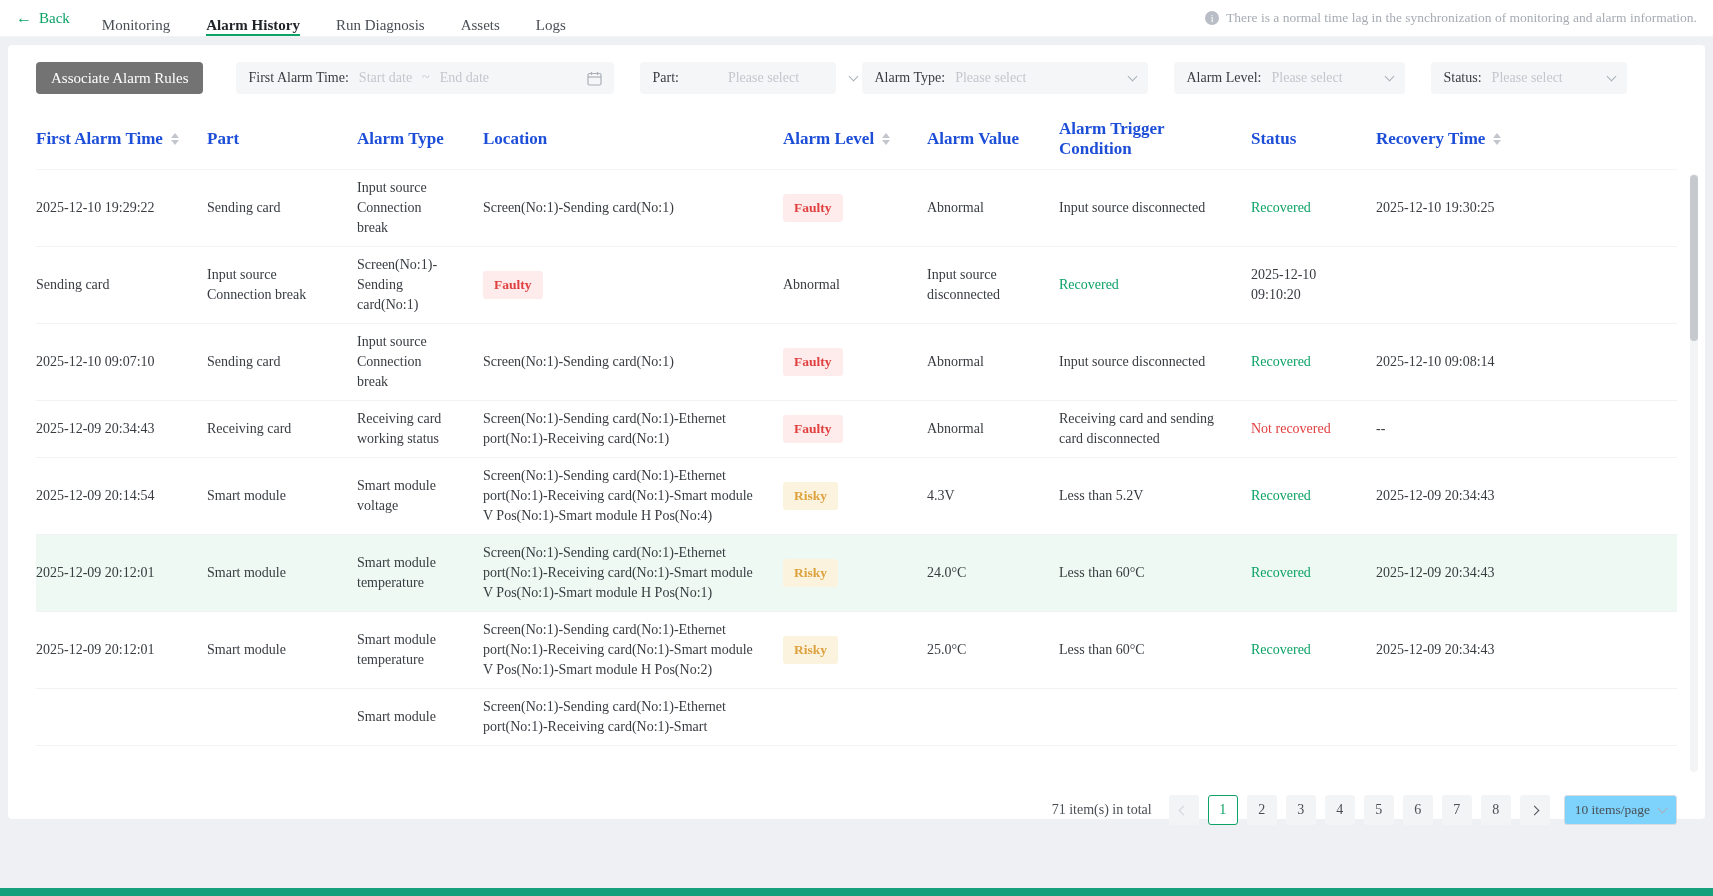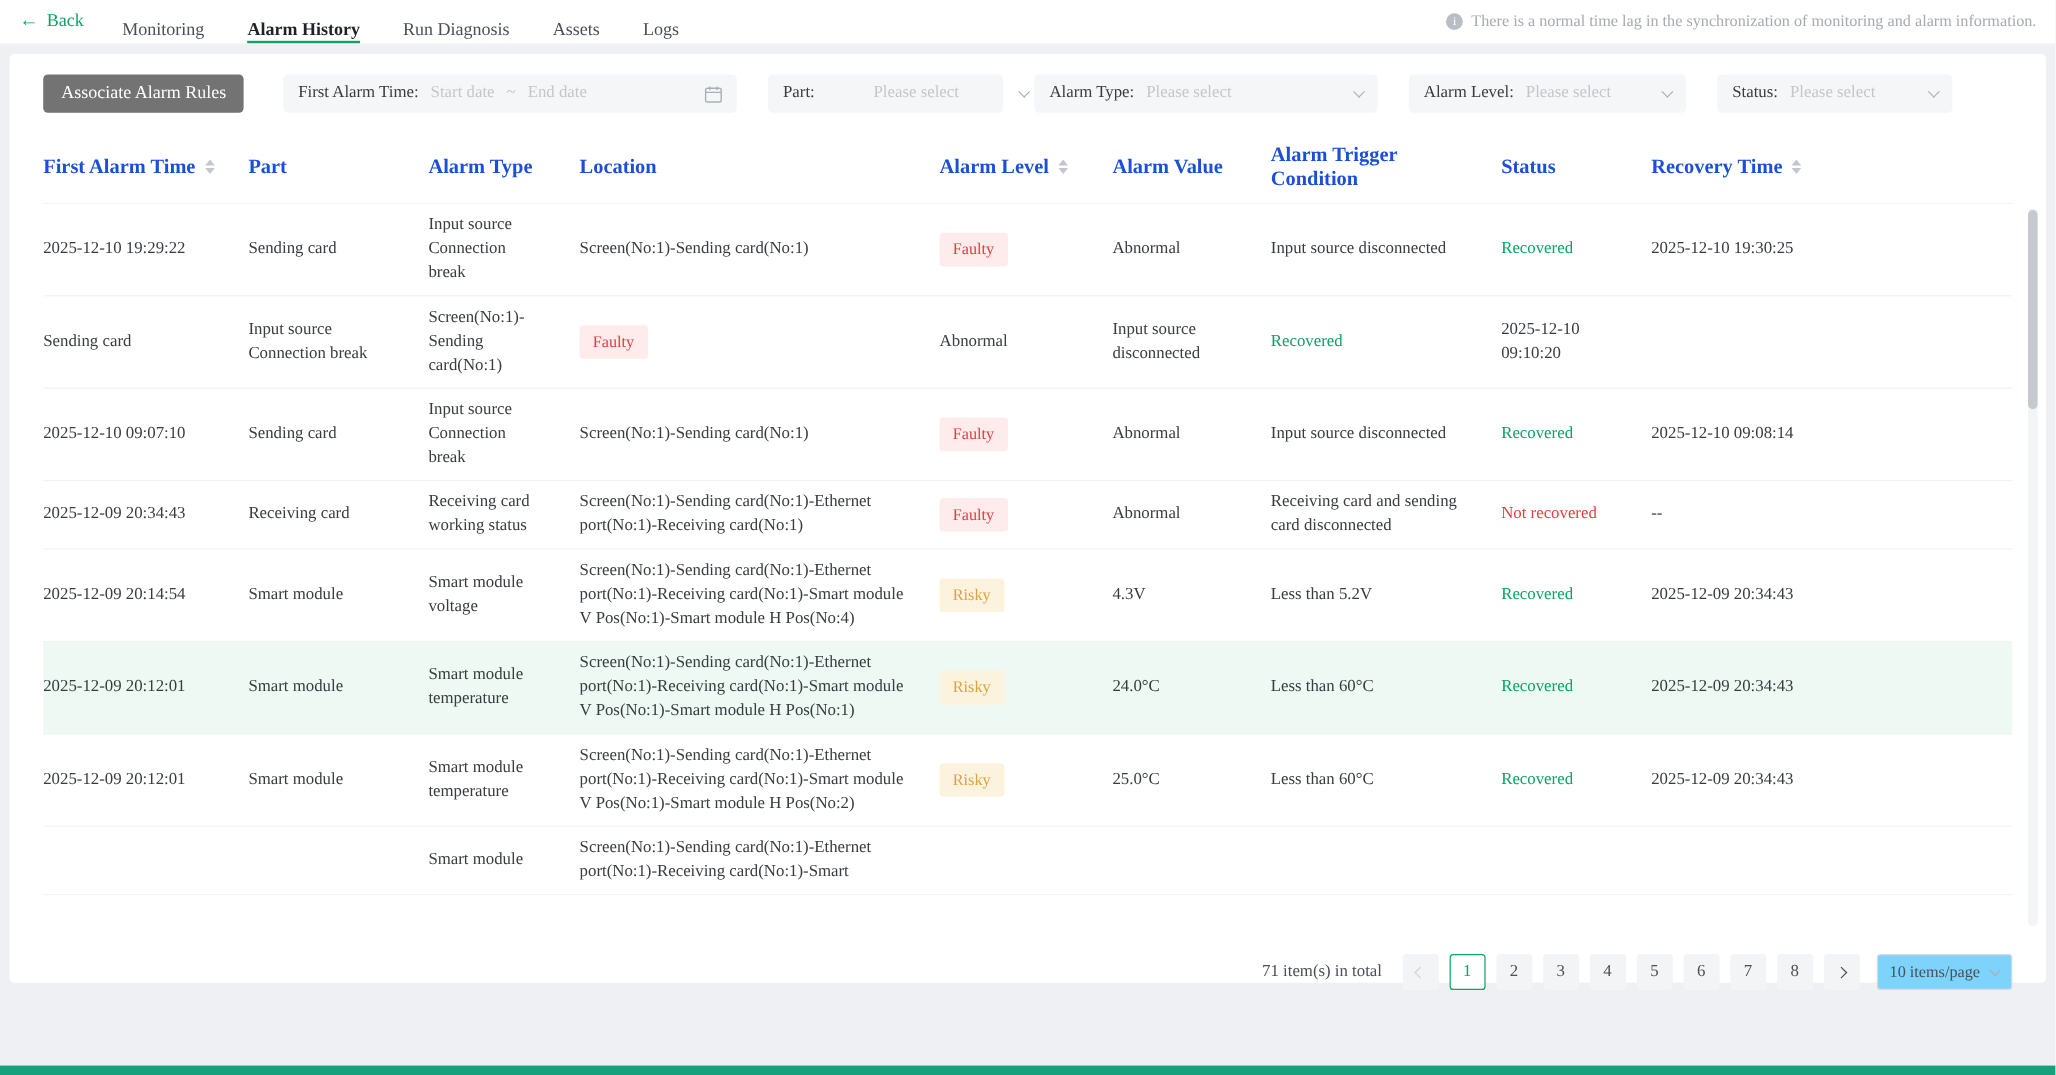--- a/index.html
+++ b/index.html
@@ -58,21 +58,21 @@
   .sorter i { display:block; }
   .car-up { width:0; height:0; border-left:4px solid transparent; border-right:4px solid transparent;
             border-bottom:5px solid #c3c7cd; }
   .car-down { width:0; height:0; border-left:4px solid transparent; border-right:4px solid transparent;
               border-top:5px solid #c3c7cd; }
   .tbody-wrap { position:relative; }
   .tbody { height:608px; overflow:hidden; }
   .tr { border-bottom:1px solid #f1f2f4; align-items:center; }
   .tr-hl { background:#edf9f2; }
   .td { padding:8px 28px 8px 0; font-size:14px; color:#383c41; line-height:20px; }
-  .badge { display:inline-block; padding:4px 11px; border-radius:3px; font-size:13.5px; font-weight:400; }
+  .badge { display:inline-block; padding:4px 11px; border-radius:3px; font-size:13.5px; font-weight:700; }
   .badge-faulty { background:#fdeceb; color:#e04040; }
   .badge-risky  { background:#fcf3df; color:#dda23e; }
   .status-recovered { color:#0da266; }
   .status-not_recovered { color:#e04040; }
   .scroll-track { position:absolute; right:-21px; top:4px; bottom:6px; width:8px;
                   background:#f3f4f6; border-radius:4px; }
   .scroll-thumb { position:absolute; top:1px; left:0; width:8px; height:166px;
                   background:#c6cacf; border-radius:4px; }
 
   

